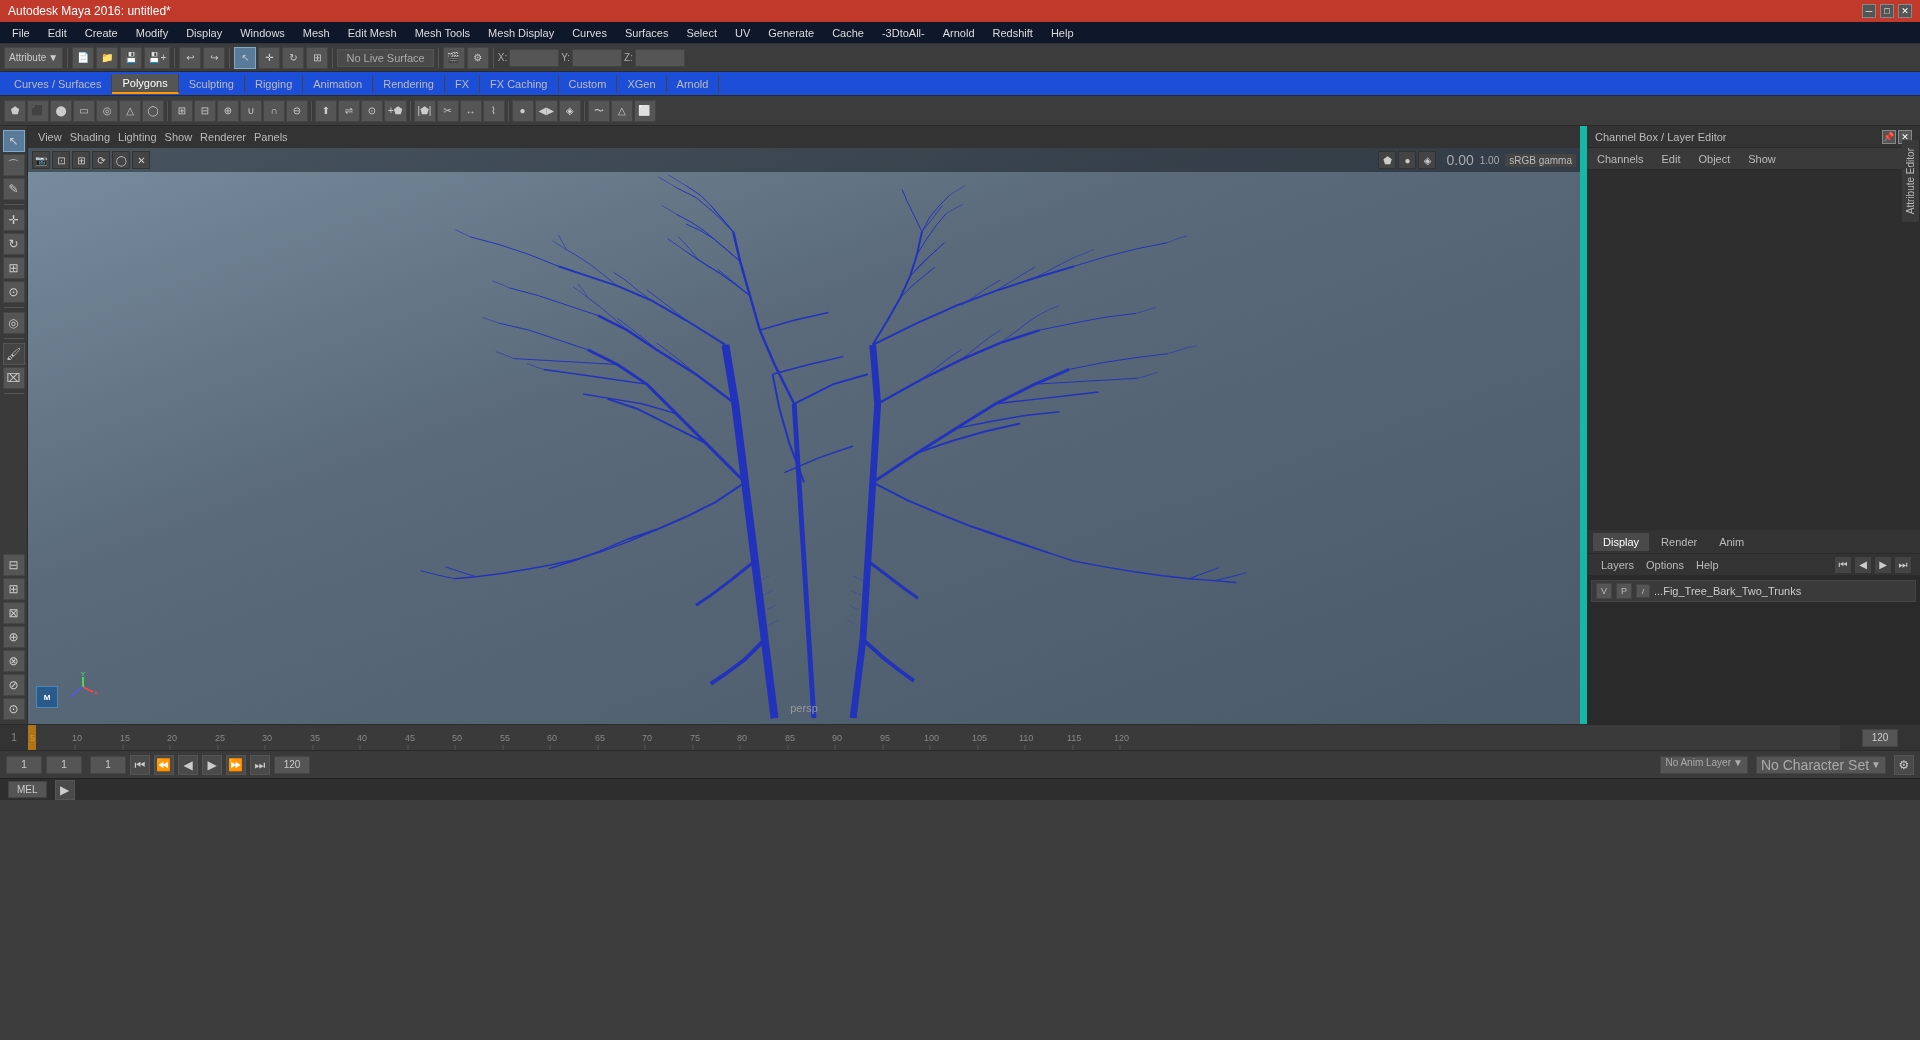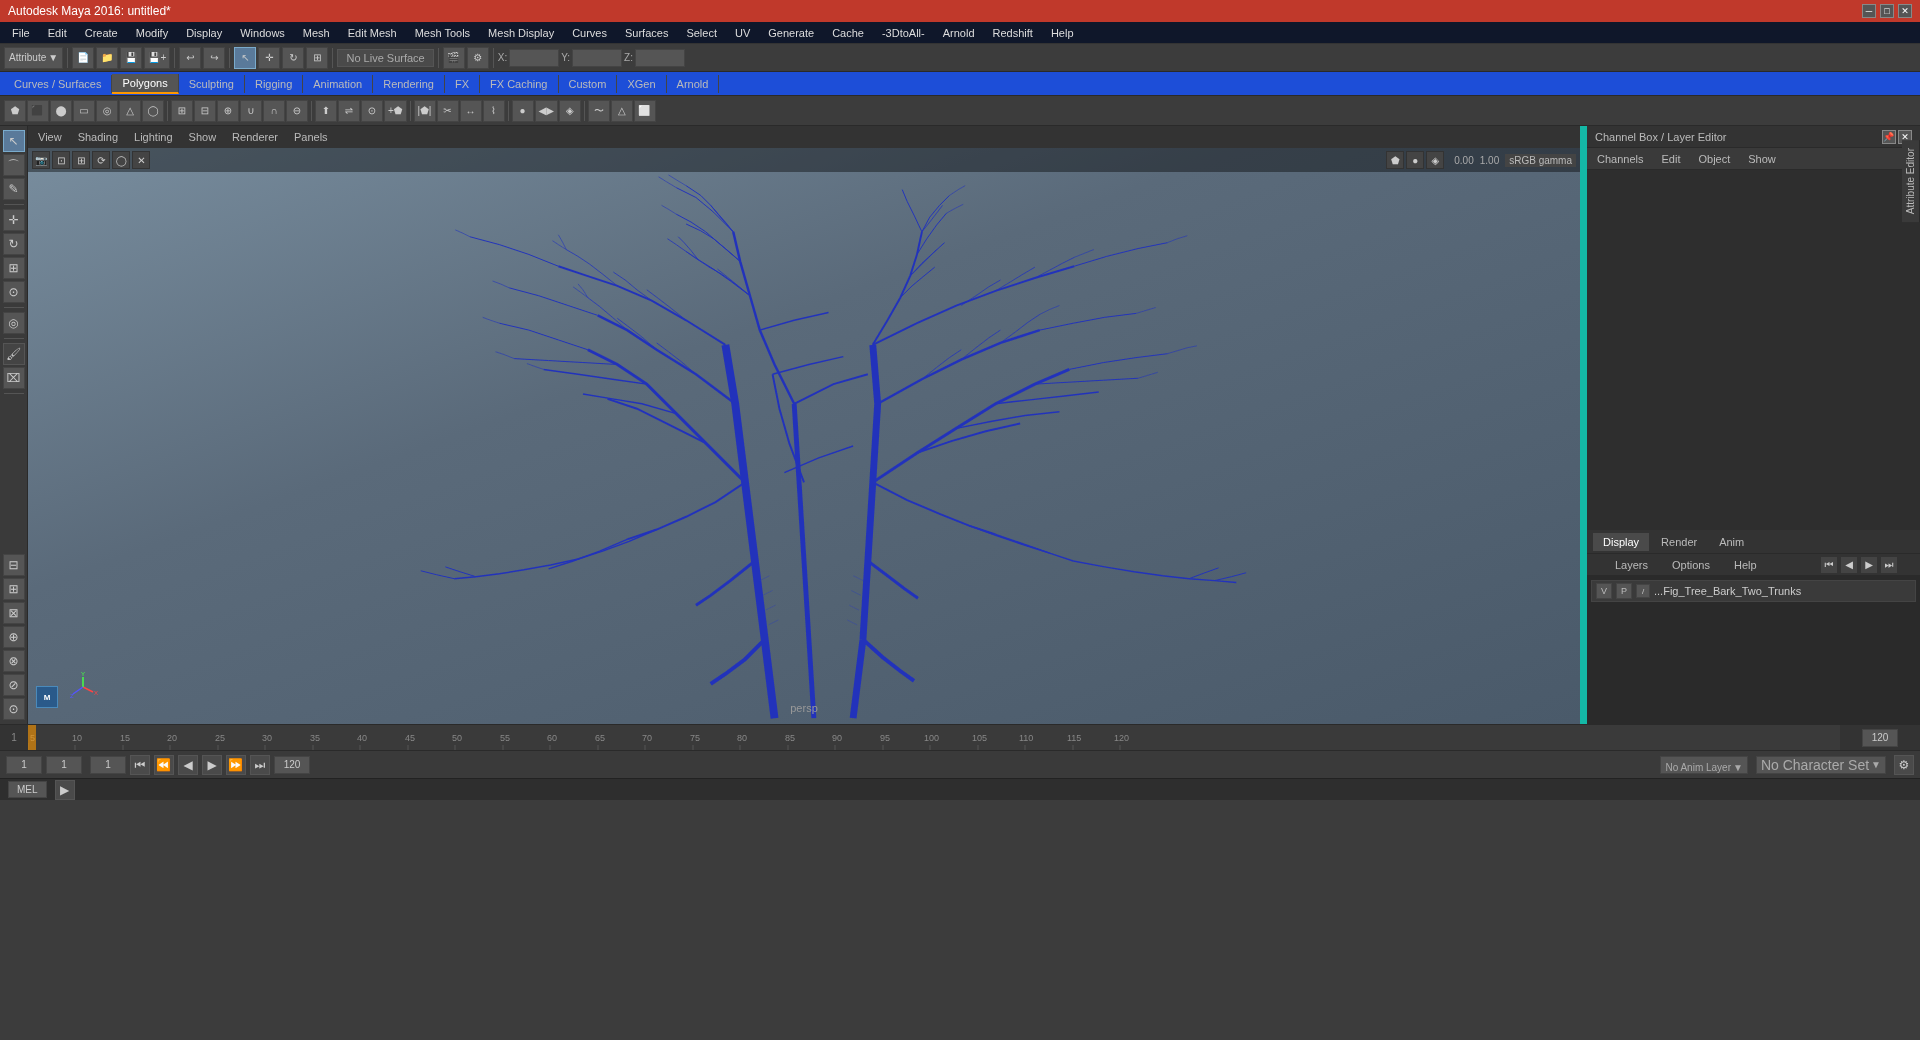--- a/index.html
+++ b/index.html
@@ -186,21 +186,20 @@
       overflow: hidden;
     }
 
     
     #viewport-header {
       height: 22px;
       background: #333;
       display: flex;
       align-items: center;
       padding: 0 6px;
-      gap: 8px;
       font-size: 11px;
       color: #bbb;
       text-align: right;
     }
     .vp-menu-item {
       cursor: pointer;
       padding: 2px 4px;
     }
 
     
@@ -343,22 +342,22 @@
     .disp-tab.active {
       background: #4a4a4a;
       color: white;
     }
 
     #layers-toolbar {
       height: 22px;
       background: #333;
       display: flex;
       align-items: center;
-      padding: 0 22px;
-      gap: 12px;
+      padding: 0 8px;
+      gap: 0;
       border-bottom: 1px solid #2a2a2a;
     }
     .layers-tab {
       color: #bbb;
       font-size: 11px;
       padding: 2px 6px;
       cursor: pointer;
     }
 
     #layer-icons {
@@ -660,21 +659,21 @@
       <div class="vp-btn">⊡</div>
       <div class="vp-btn">⊞</div>
       <div class="vp-btn">⟳</div>
       <div class="vp-btn">◯</div>
       <div class="vp-btn">✕</div>
       <div style="flex:1;"></div>
       <div class="vp-btn">⬟</div>
       <div class="vp-btn">●</div>
       <div class="vp-btn">◈</div>
       <div style="width:6px;"></div>
-      <span style="color:#aaa;font-size:10px;">0.00</span>
+      <span style="color:#aaa;font-size:14px;">0.00</span>
       <span style="color:#aaa;font-size:10px;margin-left:4px;">1.00</span>
       <span style="color:#bbb;font-size:10px;margin-left:4px;background:#444;padding:1px 4px;">sRGB gamma</span>
     </div>
 
     <div id="tree-container">
       <svg id="tree-svg" viewBox="0 0 900 570">
         <defs>
           <filter id="blur1">
             <feGaussianBlur stdDeviation="0.3"></feGaussianBlur>
           </filter>
@@ -947,21 +946,21 @@
   <input class="frame-field" value="1" style="margin-left: 4px;">
   <div class="play-btn">⏮</div>
   <div class="play-btn">⏪</div>
   <div class="play-btn">◀</div>
   <div class="play-btn">▶</div>
   <div class="play-btn">⏩</div>
   <div class="play-btn">⏭</div>
   <input class="frame-field" value="120" style="">
   <div style="flex:1;"></div>
 
-  <div style="background:#555;border:1px solid #444;padding:0 4px;height:18px;display:flex;align-items:flex-end;">
+  <div style="background:#555;border:1px solid #444;padding:0 4px;height:18px;display:flex;align-items:flex-start;">
     <span style="color:#aaa;font-size:10px;">No Anim Layer</span>
     <span style="color:#aaa;font-size:10px;margin-left:2px;">▼</span>
   </div>
 
   <div style="background:#555;border:1px solid #444;padding:0 4px;height:18px;display:flex;align-items:center;margin-left:4px;">
     <span style="color:#aaa;font-size:14px;">No Character Set</span>
     <span style="color:#aaa;font-size:10px;margin-left:2px;">▼</span>
   </div>
 
   <div class="play-btn" style="margin-left:4px;">⚙</div>

